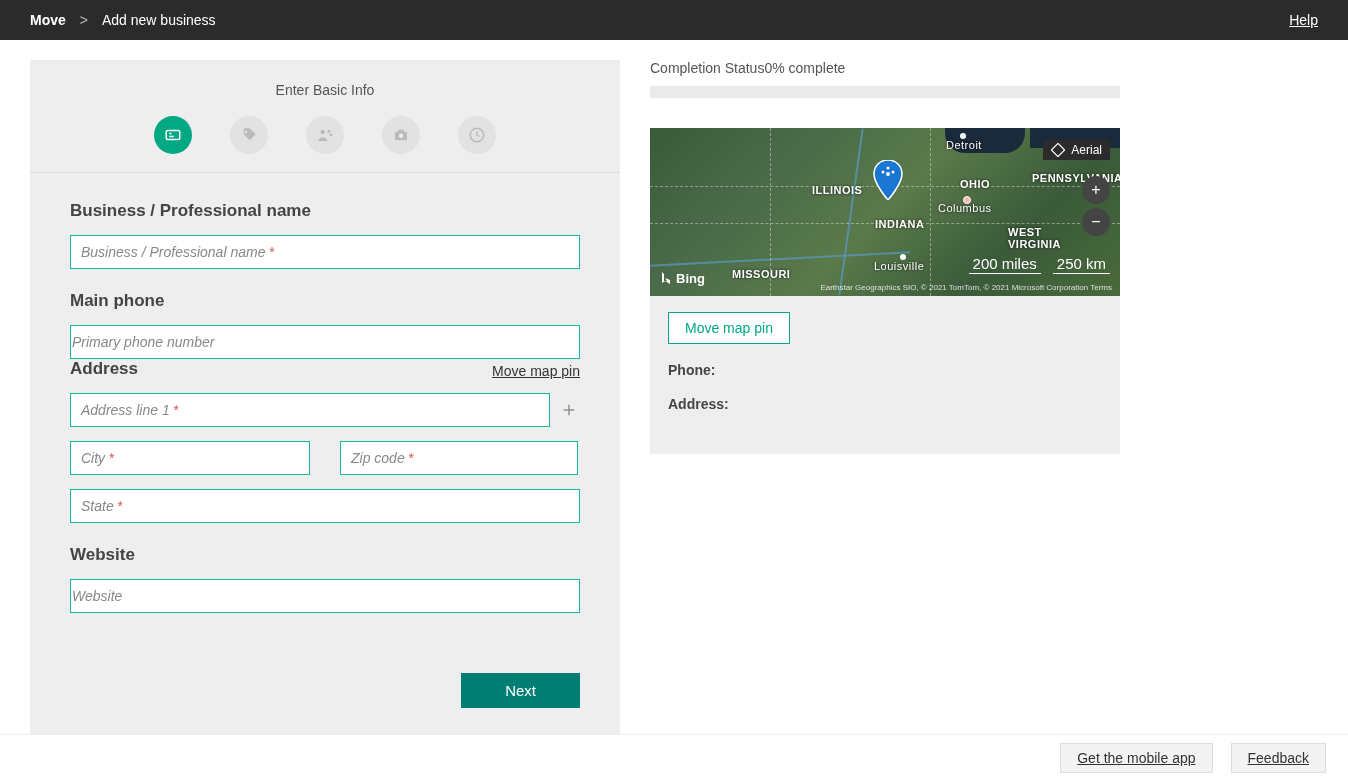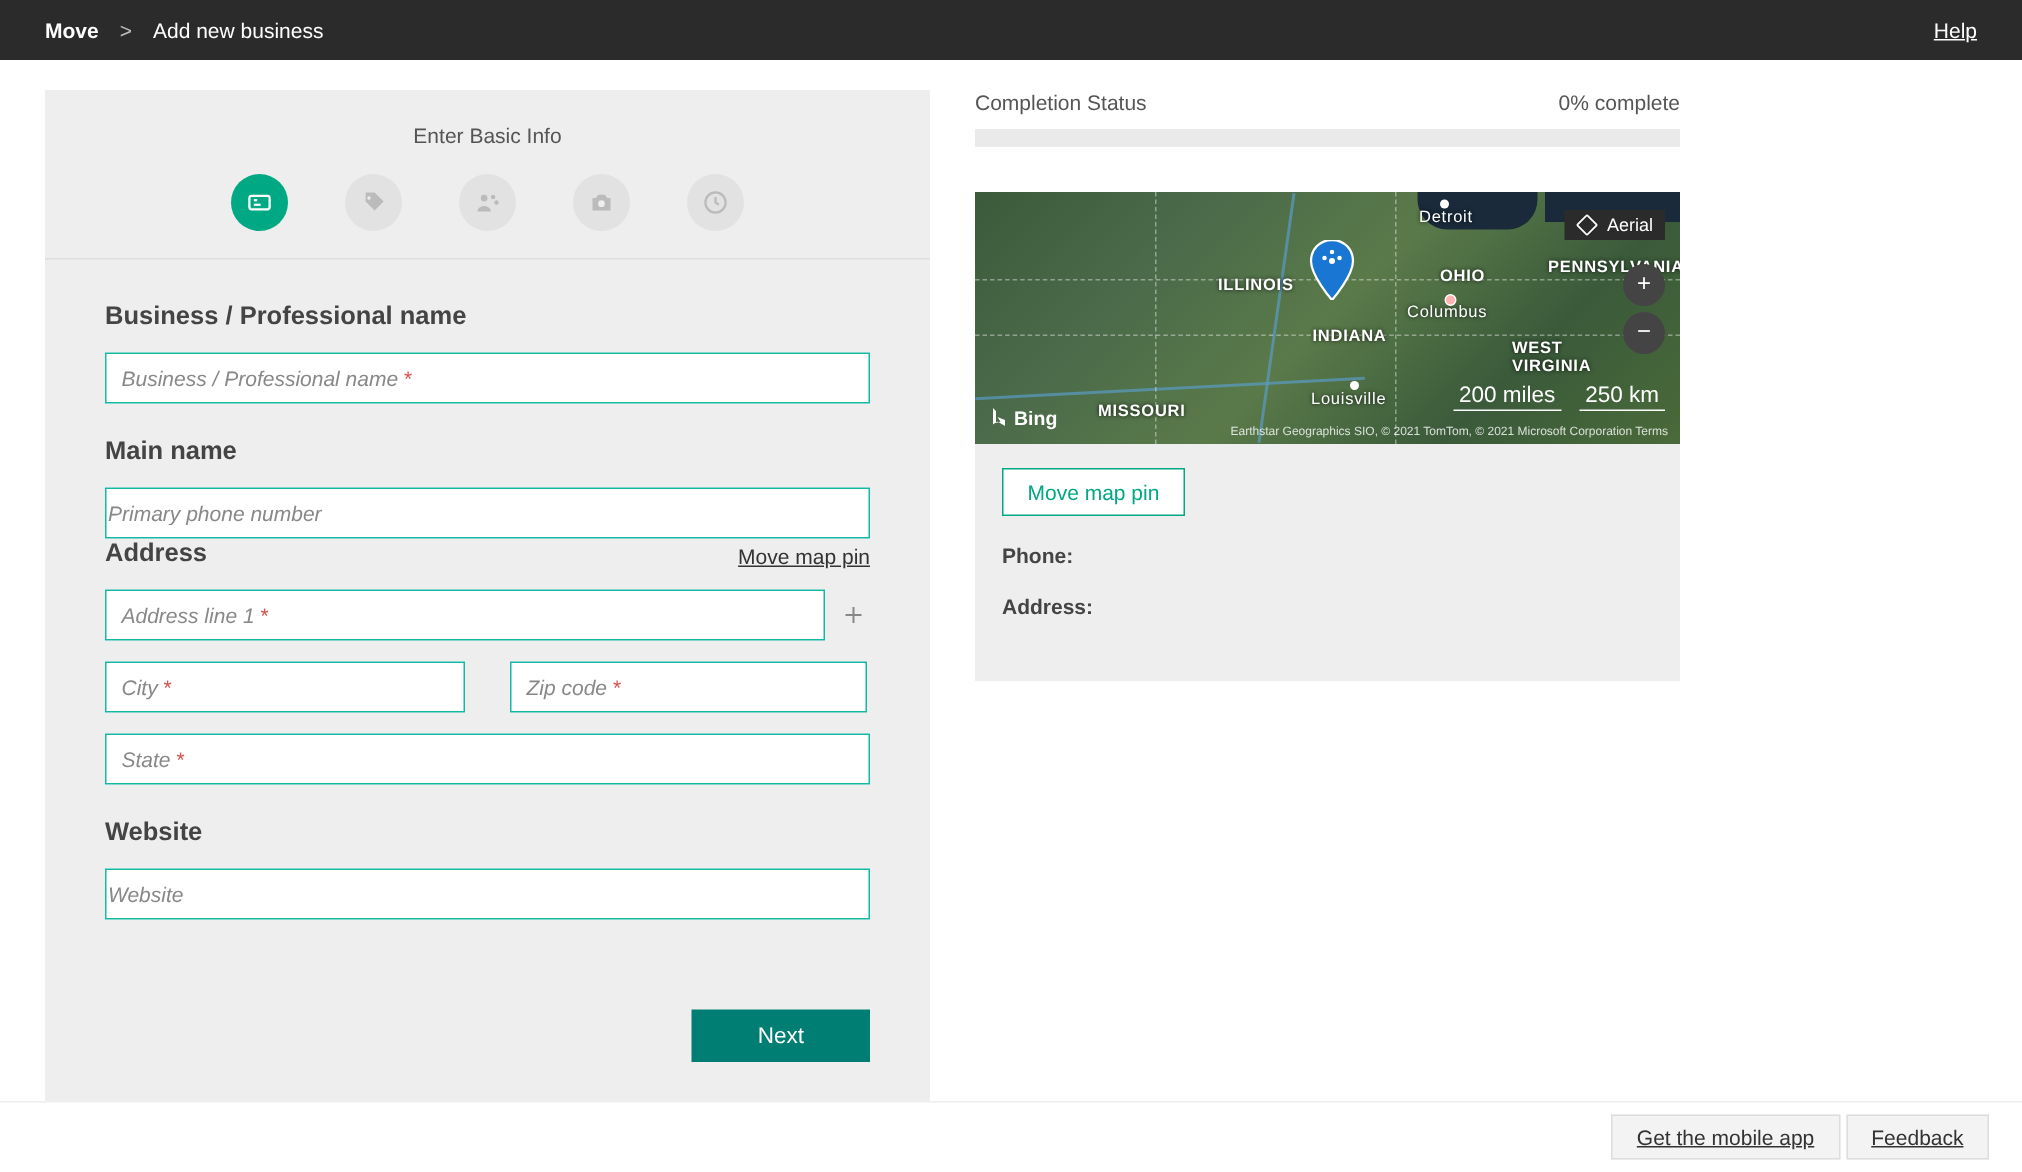--- a/index.html
+++ b/index.html
@@ -191,21 +191,20 @@
       font-size: 15px;
       cursor: pointer;
       font-family: inherit;
     }
     .right-col {
       flex: 1;
       max-width: 470px;
     }
     .completion-row {
       display: flex;
-      justify-content: space-between;
       color: #555;
       font-size: 14px;
       margin-bottom: 10px;
     }
     .progress-bar {
       height: 12px;
       background: #eaeaea;
       margin-bottom: 30px;
     }
     .map-panel {
@@ -346,21 +345,21 @@
     }
     .bottom-bar {
       position: fixed;
       bottom: 0;
       left: 0;
       right: 0;
       background: #fff;
       border-top: 1px solid #eee;
       display: flex;
       justify-content: flex-end;
-      gap: 4px;
+      gap: 18px;
       padding: 8px 22px;
     }
     .bottom-btn {
       background: #f3f3f3;
       border: 1px solid #ddd;
       padding: 6px 16px;
       font-size: 14px;
       text-decoration: underline;
       color: #333;
       cursor: pointer;
@@ -425,21 +424,21 @@
       </div>
     </div>
 
     <div class="form-body">
       <div class="field-label">Business / Professional name</div>
       <div class="input-placeholder-wrap">
         <input type="text" class="text-input" style="">
         <span class="input-placeholder-text"><span>Business / Professional name</span> <span class="req-star">*</span></span>
       </div>
 
-      <div class="field-label">Main name</div>
+      <div class="field-label">Main phone</div>
       <input type="text" class="text-input" placeholder="Primary phone number" style="">
 
       <div class="label-row">
         <div class="field-label">Address</div>
         <a class="move-pin-link">Move map pin</a>
       </div>
       <div class="addr-row1">
         <div class="input-placeholder-wrap" style="flex:1">
           <input type="text" class="text-input" style="">
           <span class="input-placeholder-text"><span>Address line 1</span> <span class="req-star">*</span></span>

